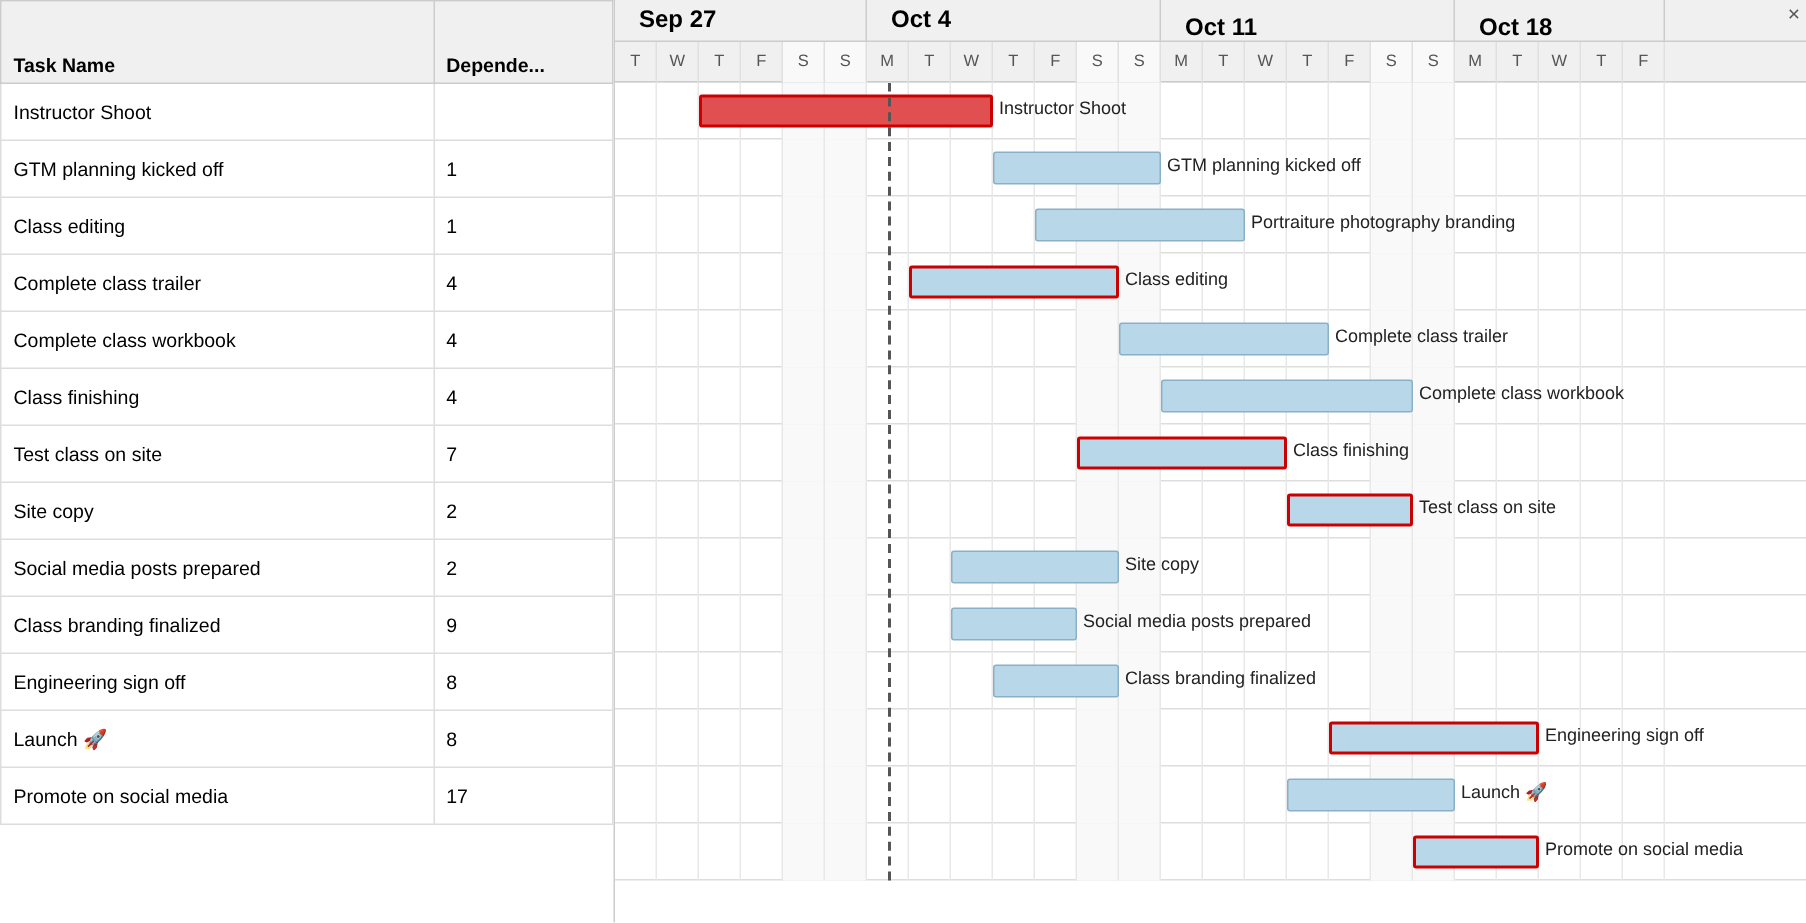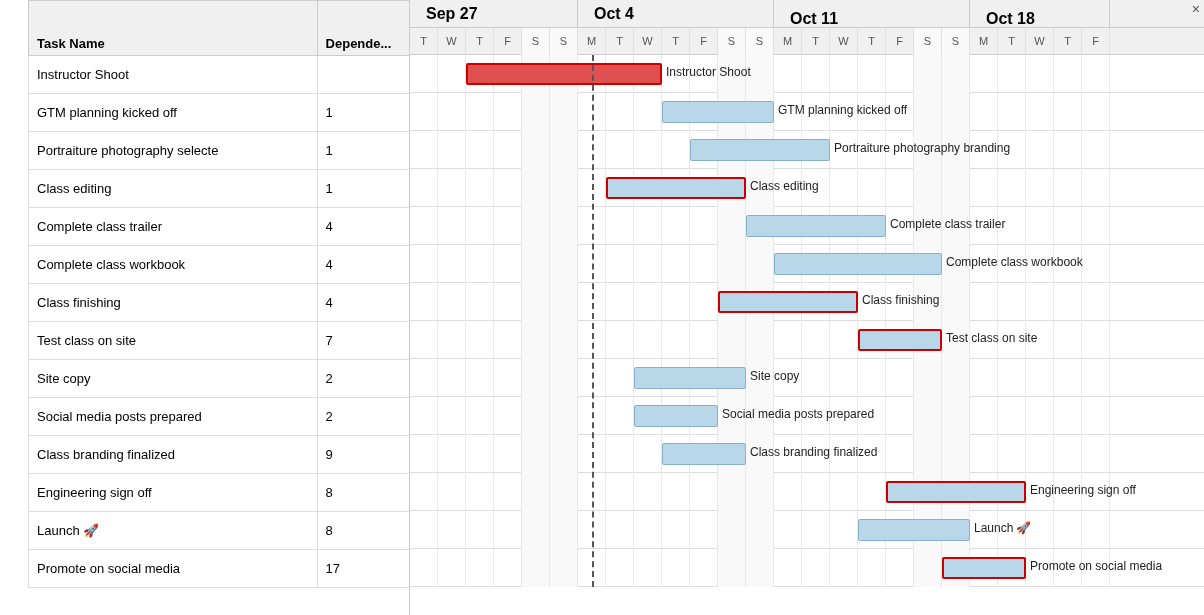--- a/index.html
+++ b/index.html
@@ -21,21 +21,20 @@
     .task-table {
       flex-shrink: 0;
       width: 410px;
       border-right: 1px solid #ccc;
       overflow: hidden;
     }
 
     .task-table table {
       width: 100%;
       border-collapse: collapse;
-      margin-left: 28px;
     }
 
     .task-table th {
       background: #f0f0f0;
       border: 1px solid #ccc;
       padding: 4px 8px;
       text-align: left;
       font-weight: 600;
       height: 55px;
       vertical-align: bottom;
@@ -195,24 +194,20 @@
         </tr>
       </thead>
       <tbody id="task-tbody">
 
       <tr>
             <td class="col-name">Instructor Shoot</td>
             <td class="col-dep"></td>
           </tr>
           <tr>
             <td class="col-name">GTM planning kicked off</td>
-            <td class="col-dep">1</td>
-          </tr>
-          <tr>
-            <td class="col-name">Portraiture photography selecte</td>
             <td class="col-dep">1</td>
           </tr>
           <tr>
             <td class="col-name">Class editing</td>
             <td class="col-dep">1</td>
           </tr>
           <tr>
             <td class="col-name">Complete class trailer</td>
             <td class="col-dep">4</td>
           </tr>

